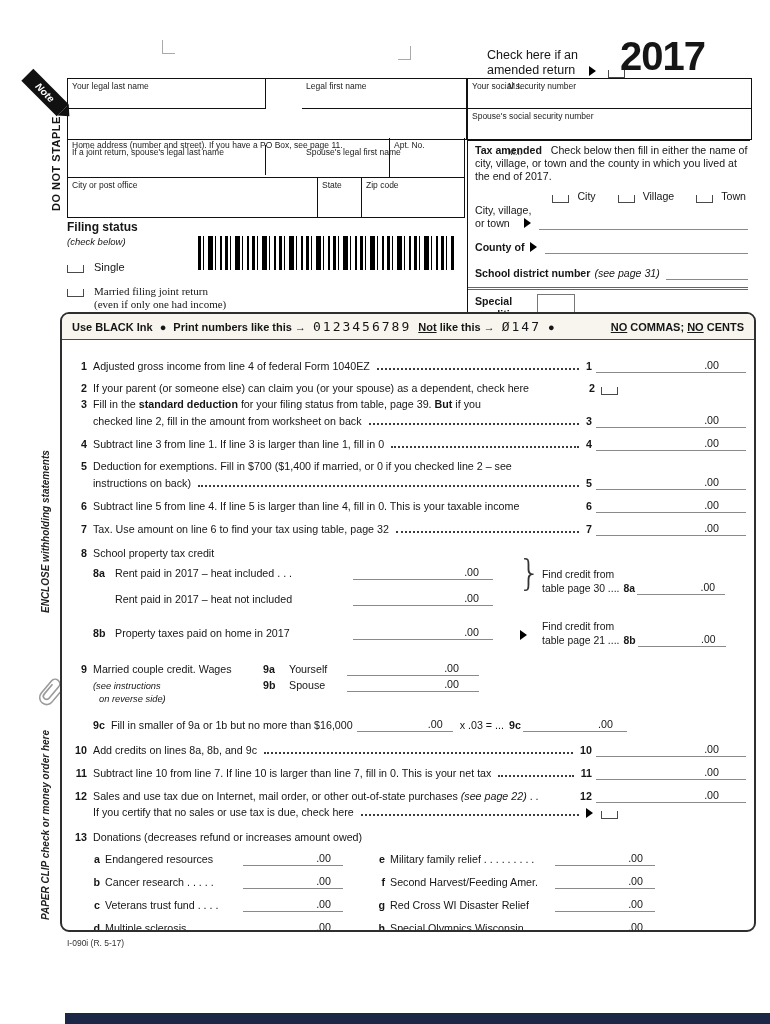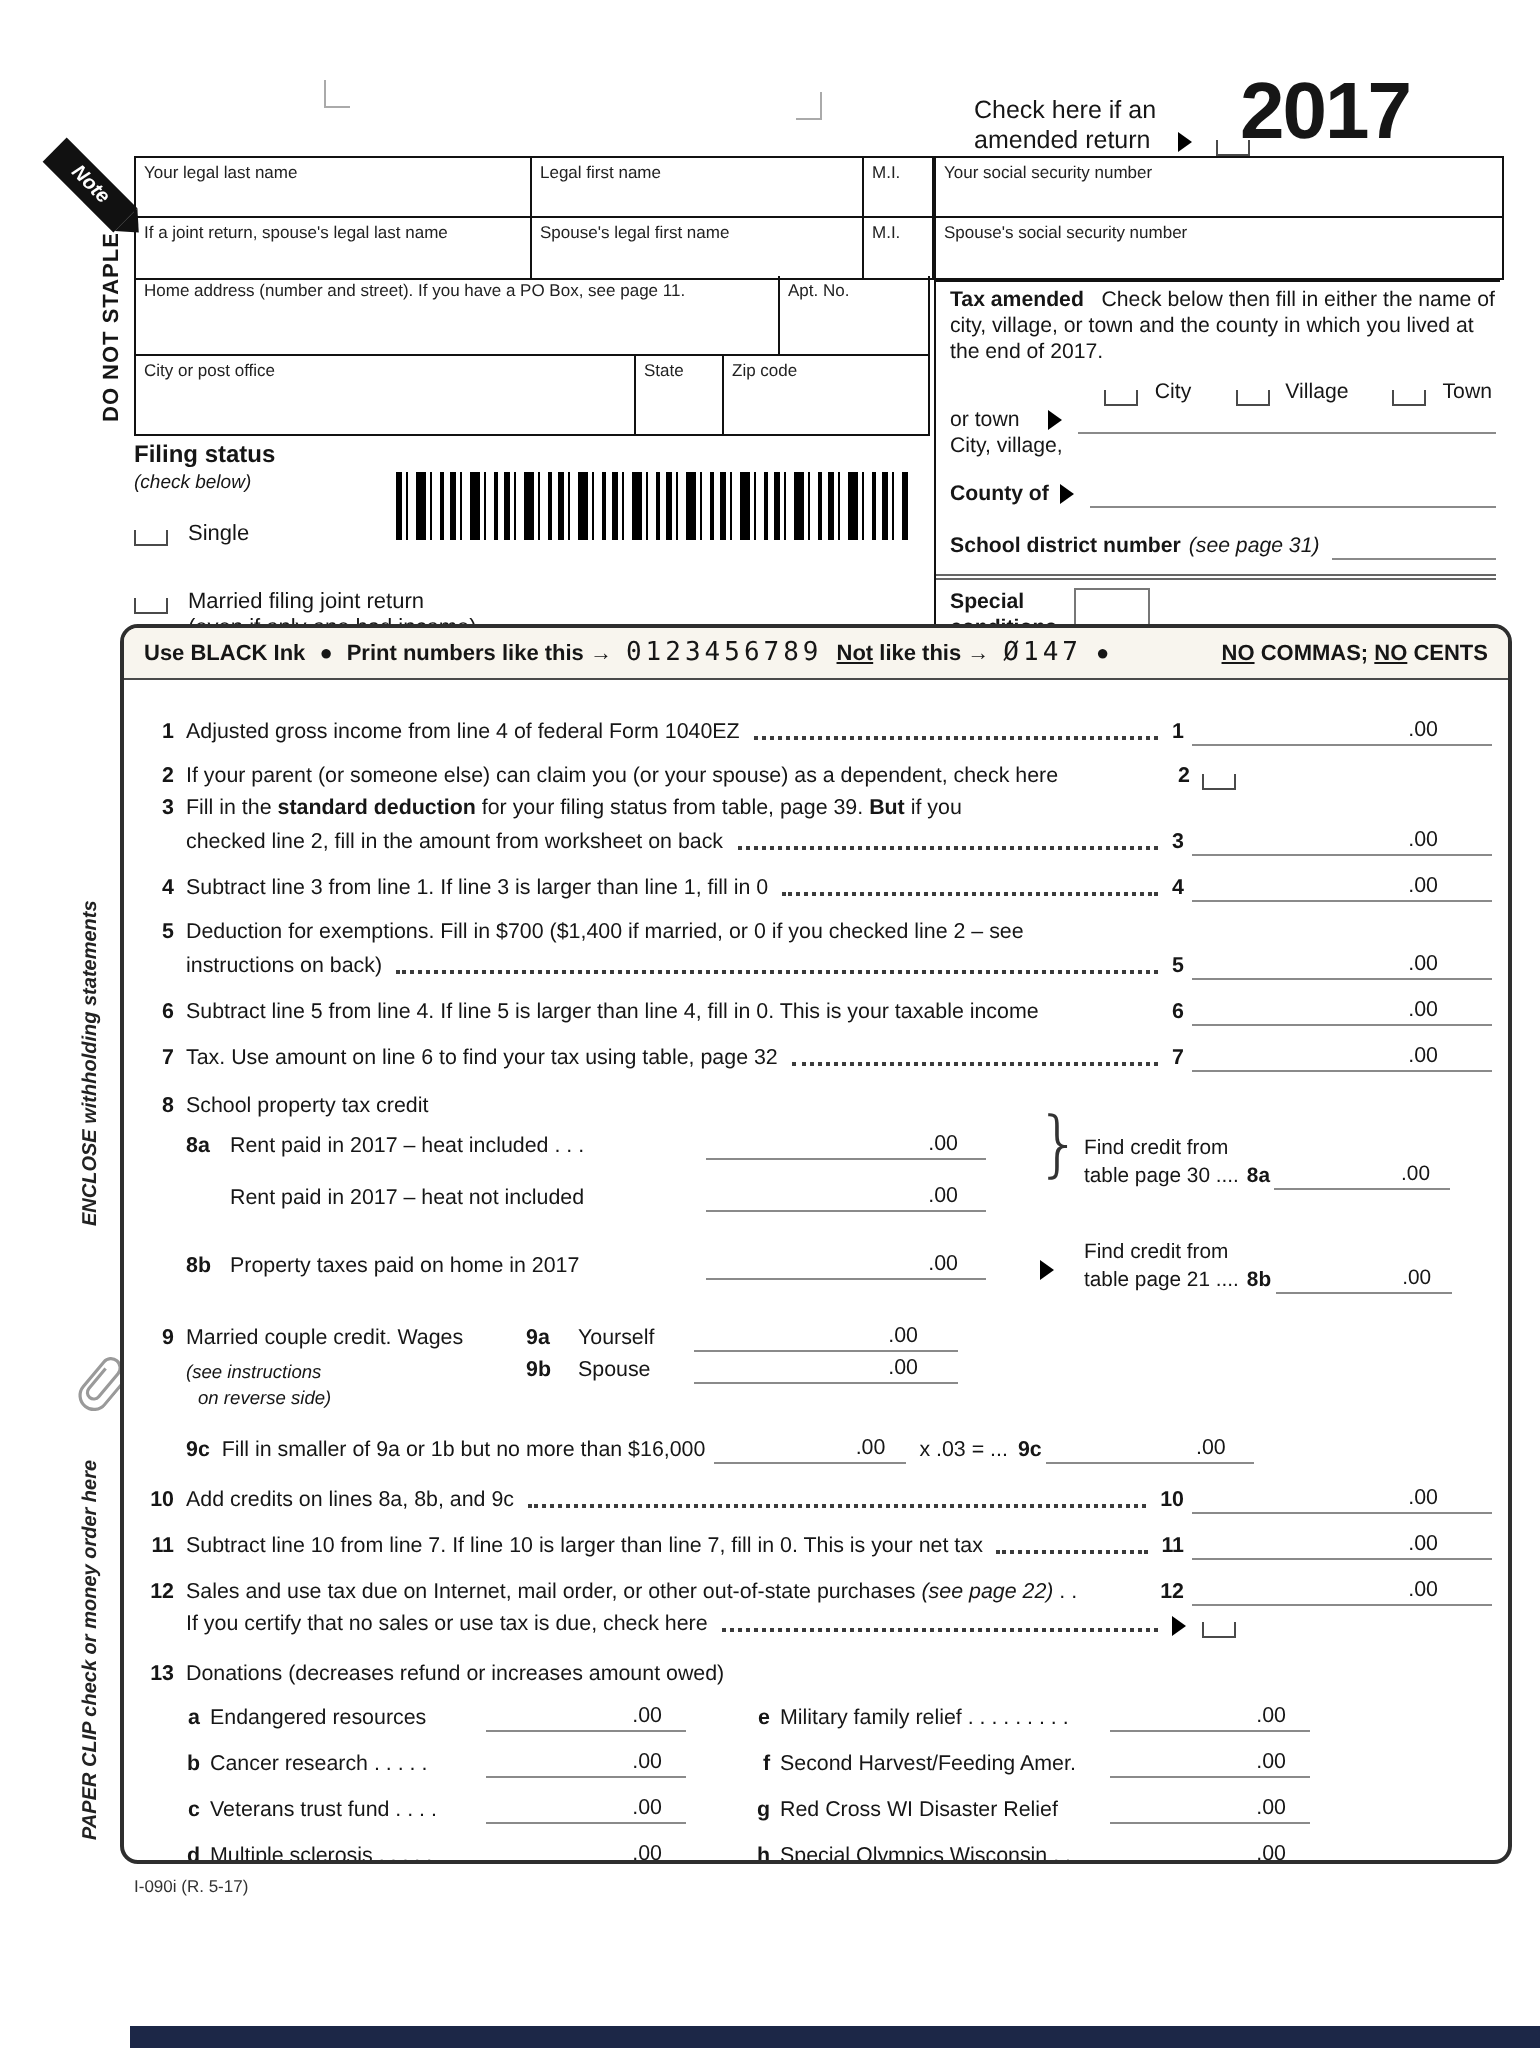--- a/index.html
+++ b/index.html
@@ -34,21 +34,21 @@
 
   
   .cbx{display:inline-block;width:15px;height:7px;border:1.6px solid #4a4a4a;border-top:none;}
   .tri{display:inline-block;width:0;height:0;border-left:7px solid #000;
     border-top:5px solid transparent;border-bottom:5px solid transparent;}
 
   
   .grid{border:1px solid #111;}
   .cell{box-sizing:border-box;font-size:8.5px;color:#222;padding:2px 4px;overflow:hidden;}
   .nameGrid{left:67px;top:78px;width:398px;height:60px;display:grid;
-    grid-template-columns:198px 166px 34px;grid-template-rows:30px 30px;}
+    grid-template-columns:198px 166px 34px;grid-template-rows:30px 30px;gap:36px;}
   .ssnGrid{left:467px;top:78px;width:283px;height:60px;display:grid;grid-template-rows:30px 30px;}
   .addrGrid{left:67px;top:138px;width:398px;height:80px;position:absolute;}
   .cell.br{border-right:1px solid #111;} .cell.bb{border-bottom:1px solid #111;}
 
   
   .taxd{left:467px;top:140px;width:283px;box-sizing:border-box;border-left:1px solid #111;
     border-top:1px solid #111;padding:3px 2px 0 7px;font-size:10.6px;line-height:13px;}
   .fieldline{border-bottom:1.6px solid #8a8a8a;height:12px;}
   .opts{display:flex;justify-content:flex-end;gap:8px;margin-top:7px;align-items:flex-end;padding-right:2px;}
   .opts .lbl{margin-right:14px;}
@@ -146,26 +146,26 @@
     </div>
     <div class="opts">
       <span class="cbx"></span>
       <span class="lbl">City</span>
       <span class="cbx"></span>
       <span class="lbl">Village</span>
       <span class="cbx"></span>
       <span>Town</span>
     </div>
     <div style="margin-top:1px;">
+      <div>City, village,</div>
       <div style="display:flex;align-items:flex-end;">
         <span>or town</span>
         <span class="tri" style="margin-left:14px;margin-bottom:2px;"></span>
         <span class="fieldline" style="flex:1;margin-left:8px;"></span>
       </div>
-      <div>City, village,</div>
     </div>
     <div style="display:flex;align-items:flex-end;margin-top:11px;">
       <b>County of</b>
       <span class="tri" style="margin-left:6px;margin-bottom:2px;"></span>
       <span class="fieldline" style="flex:1;margin-left:8px;"></span>
     </div>
     <div style="display:flex;align-items:flex-end;margin-top:13px;">
       <b>School district number</b>
       <span class="it" style="margin-left:4px;">(see page 31)</span>
       <span class="fieldline" style="flex:1;margin-left:6px;"></span>
@@ -181,21 +181,21 @@
     </div>
   </div>
 
   <div class="abs filing">
     <div style="font-size:12px;font-weight:bold;">Filing status</div>
     <div class="it" style="font-size:9.5px;margin-top:2px;">(check below)</div>
     <div style="display:flex;align-items:flex-end;margin-top:14px;">
       <span class="cbx"></span>
       <span style="margin-left:10px;">Single</span>
     </div>
-    <div style="display:flex;align-items:flex-start;margin-top:22px;">
+    <div style="display:flex;align-items:flex-start;margin-top:12px;font-family:Liberation Serif, serif;">
       <span class="cbx" style="margin-top:4px;"></span>
       <span style="margin-left:10px;line-height:13px;">
         <div>Married filing joint return</div>
         <div>(even if only one had income)</div>
       </span>
     </div>
   </div>
   <div class="abs barcode"></div>
 
   <div class="abs mainbox">

